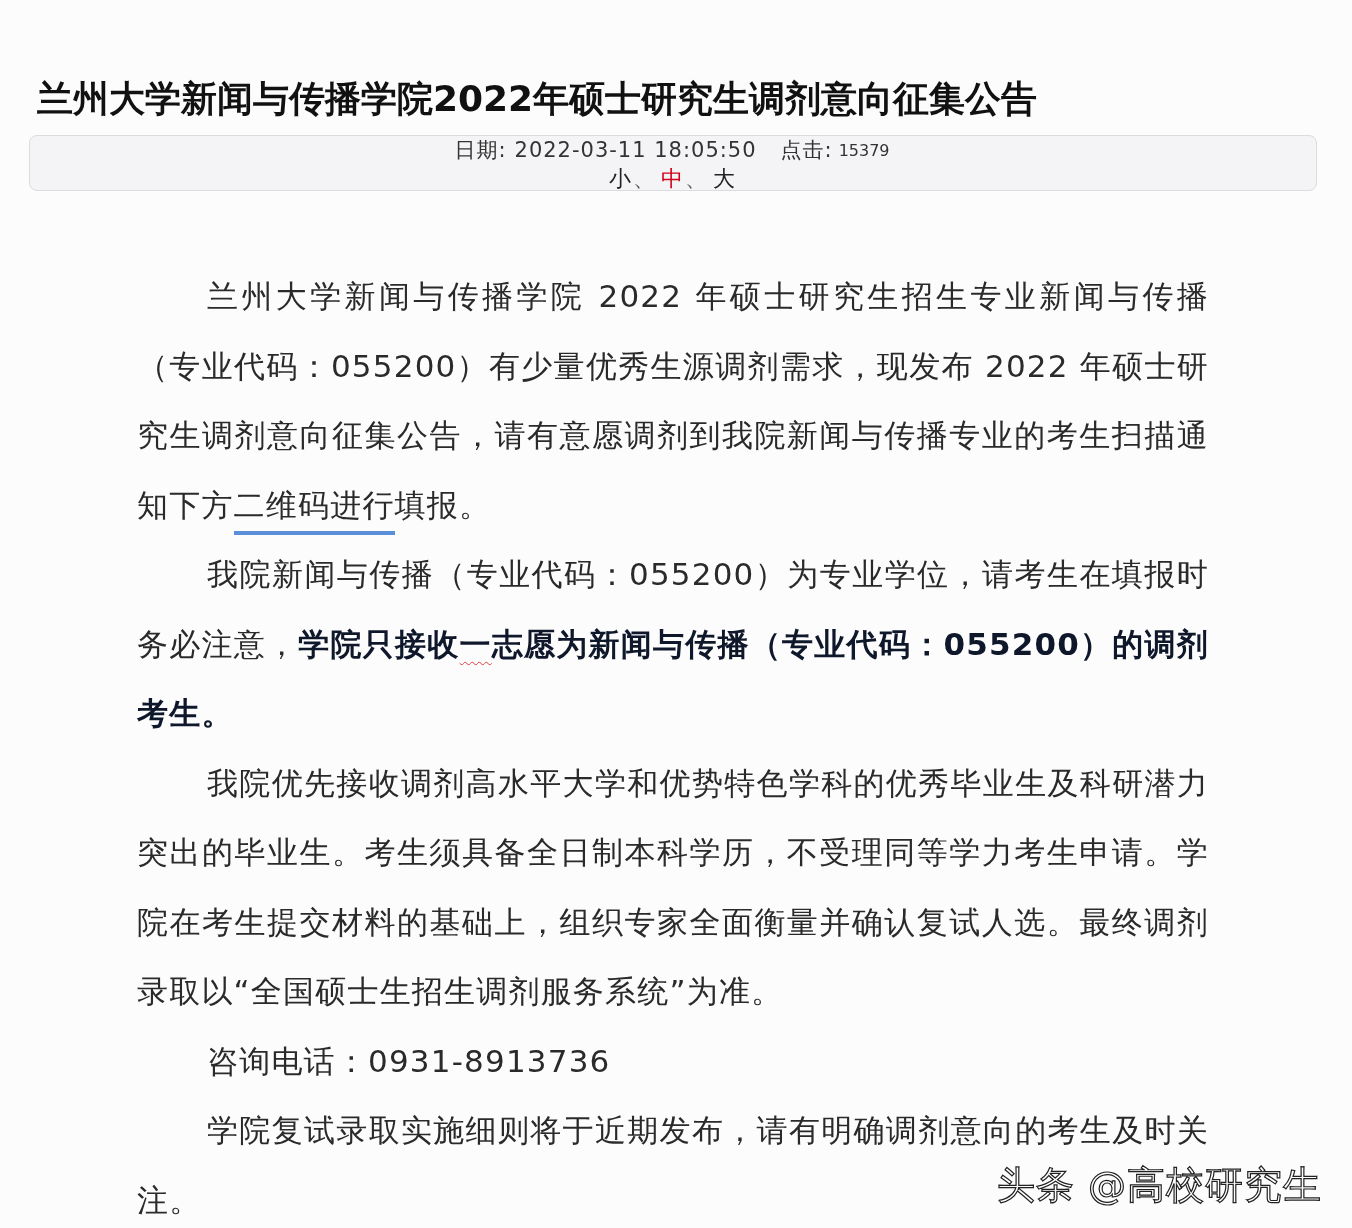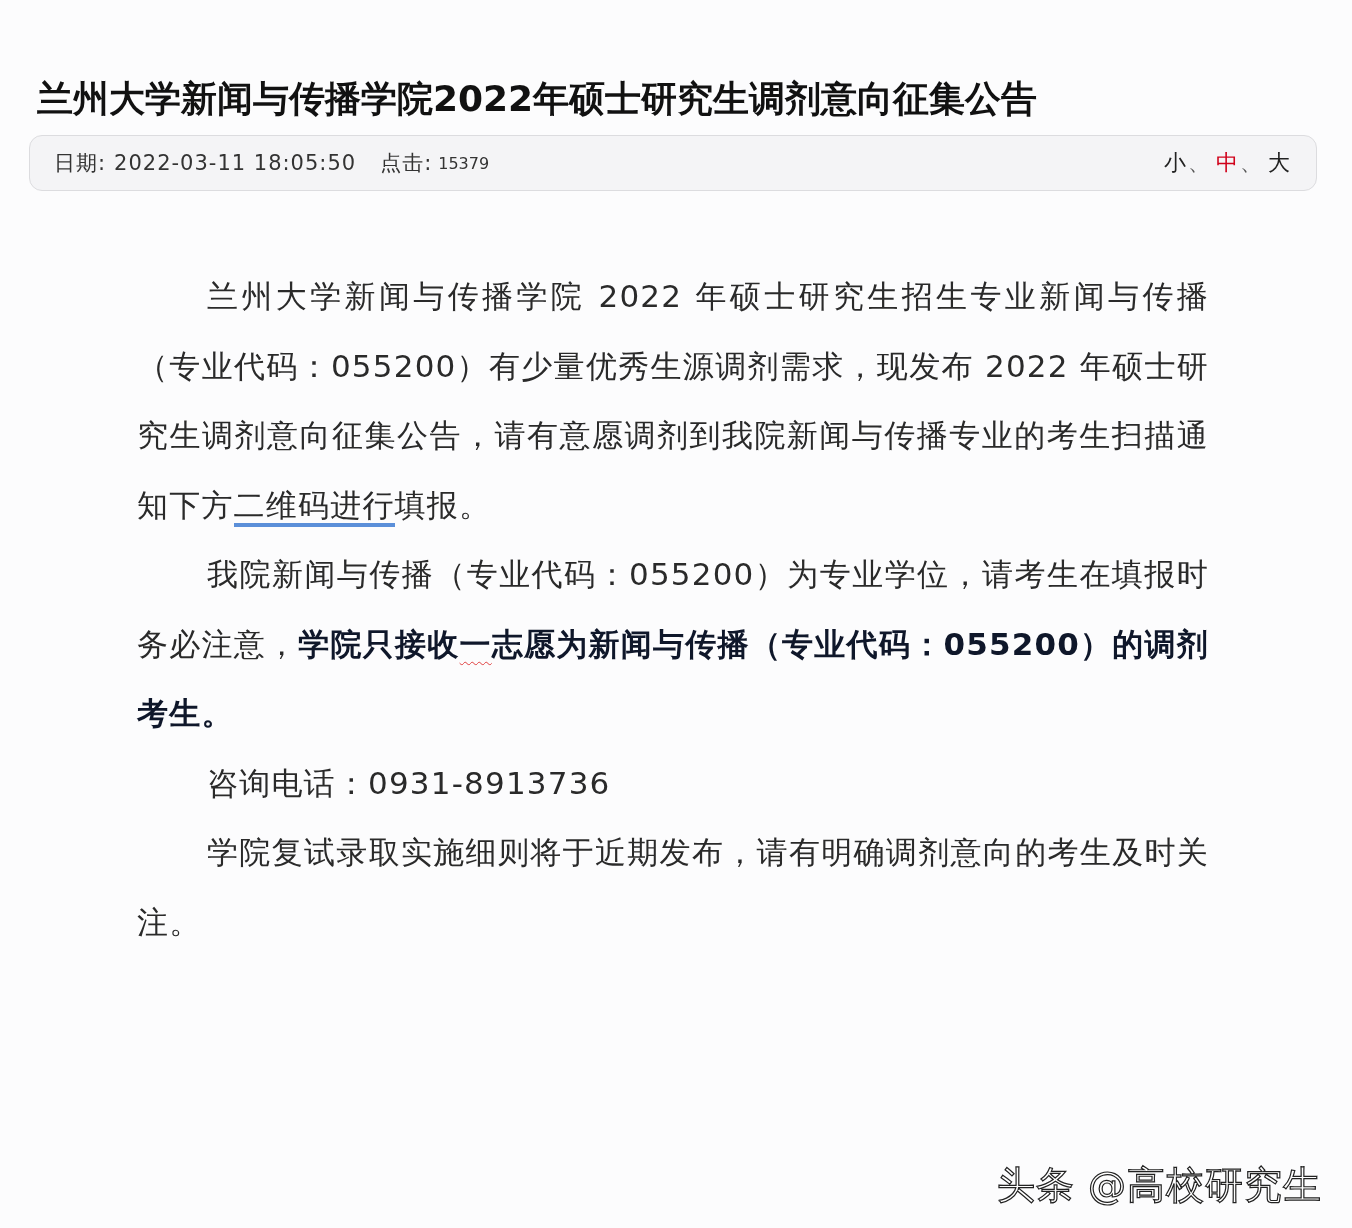--- a/index.html
+++ b/index.html
@@ -28,26 +28,27 @@
       line-height: 54px;
     }
     .meta-bar {
       position: absolute;
       left: 29px;
       top: 135px;
       width: 1288px;
       height: 56px;
       background: #f4f4f6;
       border: 1px solid #dcdcdf;
-      border-radius: 13px;
+      border-radius: 8px;
       box-sizing: border-box;
       display: flex;
       align-items: center;
       justify-content: space-between;
       padding: 0 26px 0 24px;
+      flex-direction: column;
     }
     .meta-left {
       display: flex;
       align-items: center;
       font-size: 21px;
       color: #333;
       letter-spacing: 1px;
     }
     .meta-left .gap { width: 24px; }
     .meta-left .hits { font-size: 16px; letter-spacing: 0; }
@@ -73,21 +74,21 @@
       letter-spacing: 1.2px;
     }
     .content p {
       margin: 0;
       text-indent: 70px;
     }
     .bold { font-weight: bold; color: #0f172a; }
     .qr-link {
       text-decoration: none;
       border-bottom: 4px solid #5b8fd9;
-      padding-bottom: 0;
+      padding-bottom: 8px;
     }
     .squiggle {
       text-decoration: underline wavy #e04040;
       text-underline-offset: 6px;
       text-decoration-thickness: 1px;
     }
     .watermark {
       position: absolute;
       right: 30px;
       top: 1160px;
@@ -118,17 +119,18 @@
     <span class="sep">、</span>
     <span class="opt active">中</span>
     <span class="sep">、</span>
     <span class="opt">大</span>
   </div>
 </div>
 
 <div class="content">
   <p><span>兰州大学新闻与传播学院 2022 年硕士研究生招生专业新闻与传播（专业代码：055200）有少量优秀生源调剂需求，现发布 2022 年硕士研究生调剂意向征集公告，请有意愿调剂到我院新闻与传播专业的考生扫描通知下方</span><span class="qr-link">二维码进行</span><span>填报。</span></p>
   <p><span>我院新闻与传播（专业代码：055200）为专业学位，请考生在填报时务必注意，</span><span class="bold">学院只接收</span><span class="bold squiggle">一</span><span class="bold">志愿为新闻与传播（专业代码：055200）的调剂考生。</span></p>
+  <p>我院优先接收调剂高水平大学和优势特色学科的优秀毕业生及科研潜力突出的毕业生。考生须具备全日制本科学历，不受理同等学力考生申请。学院在考生提交材料的基础上，组织专家全面衡量并确认复试人选。最终调剂录取以“全国硕士生招生调剂服务系统”为准。</p>
   <p>咨询电话：0931-8913736</p>
   <p>学院复试录取实施细则将于近期发布，请有明确调剂意向的考生及时关注。</p>
 </div>
 
 <div class="watermark">头条 @高校研究生</div>
 
 </body></html>

